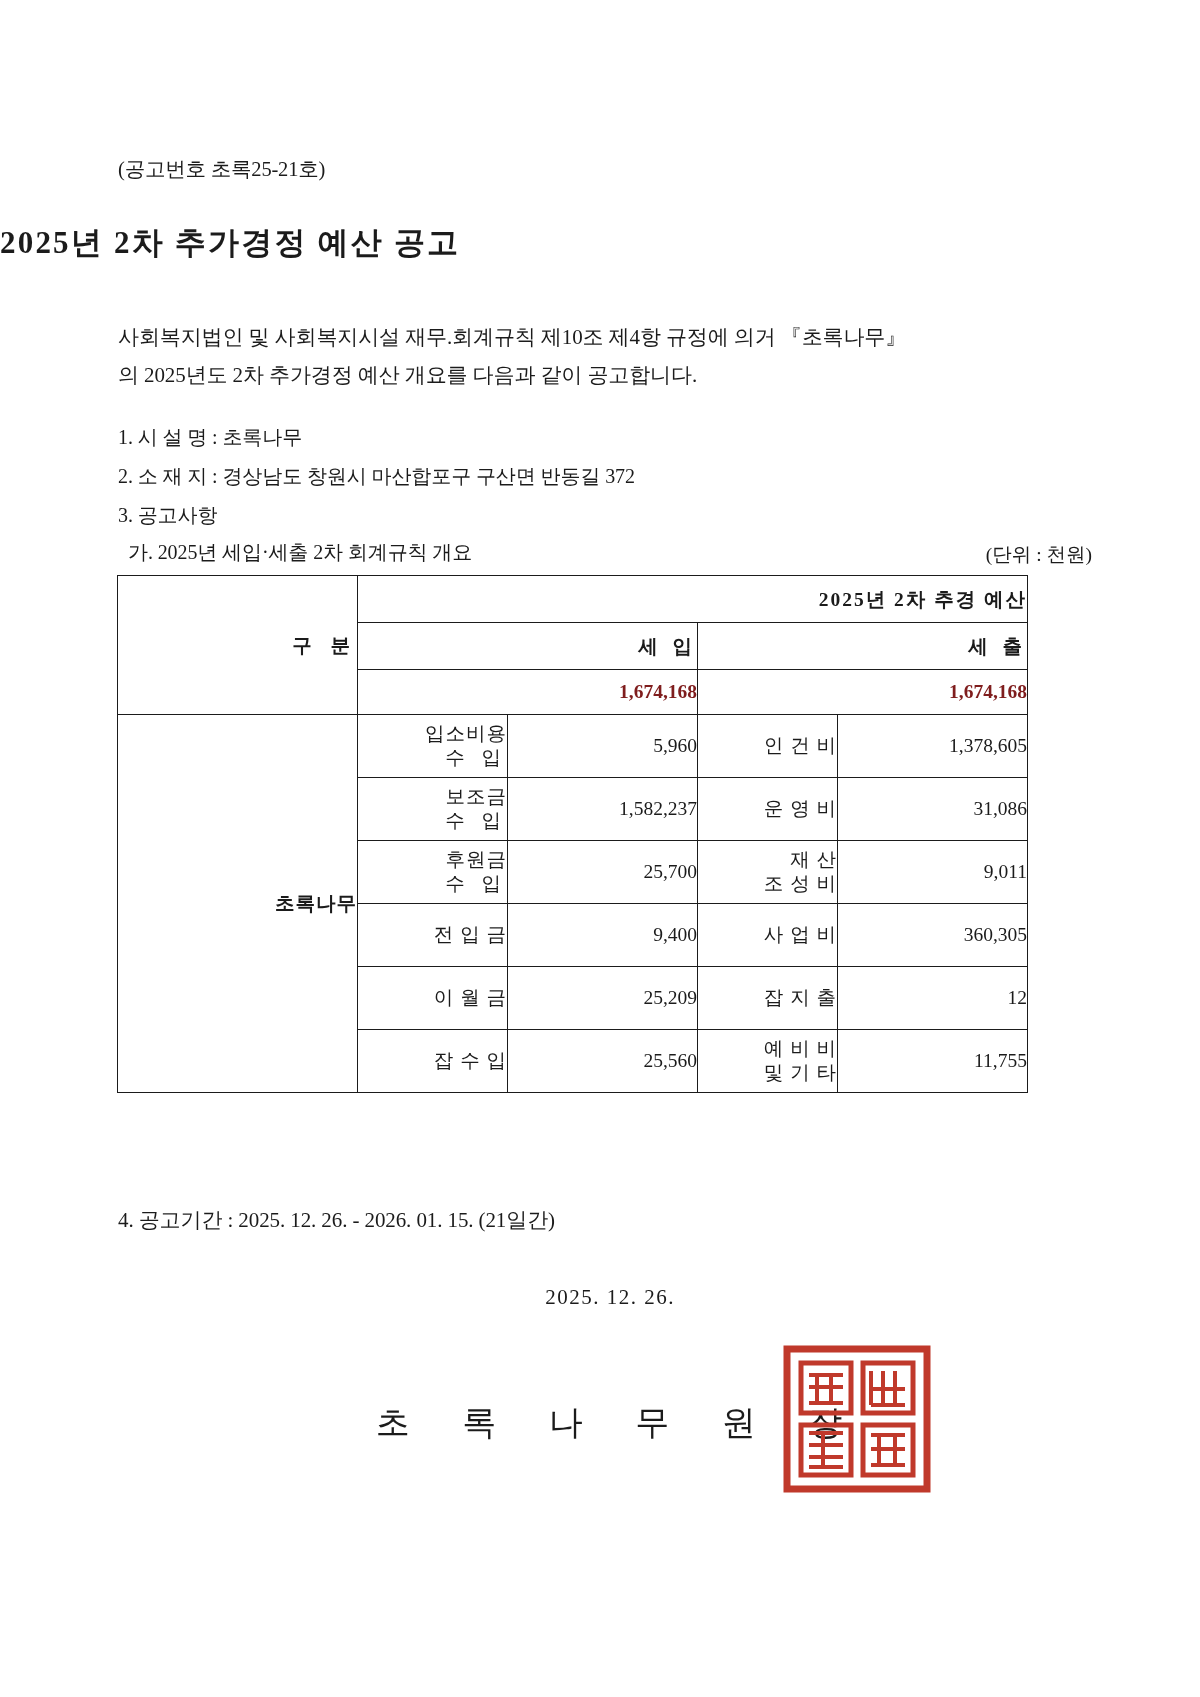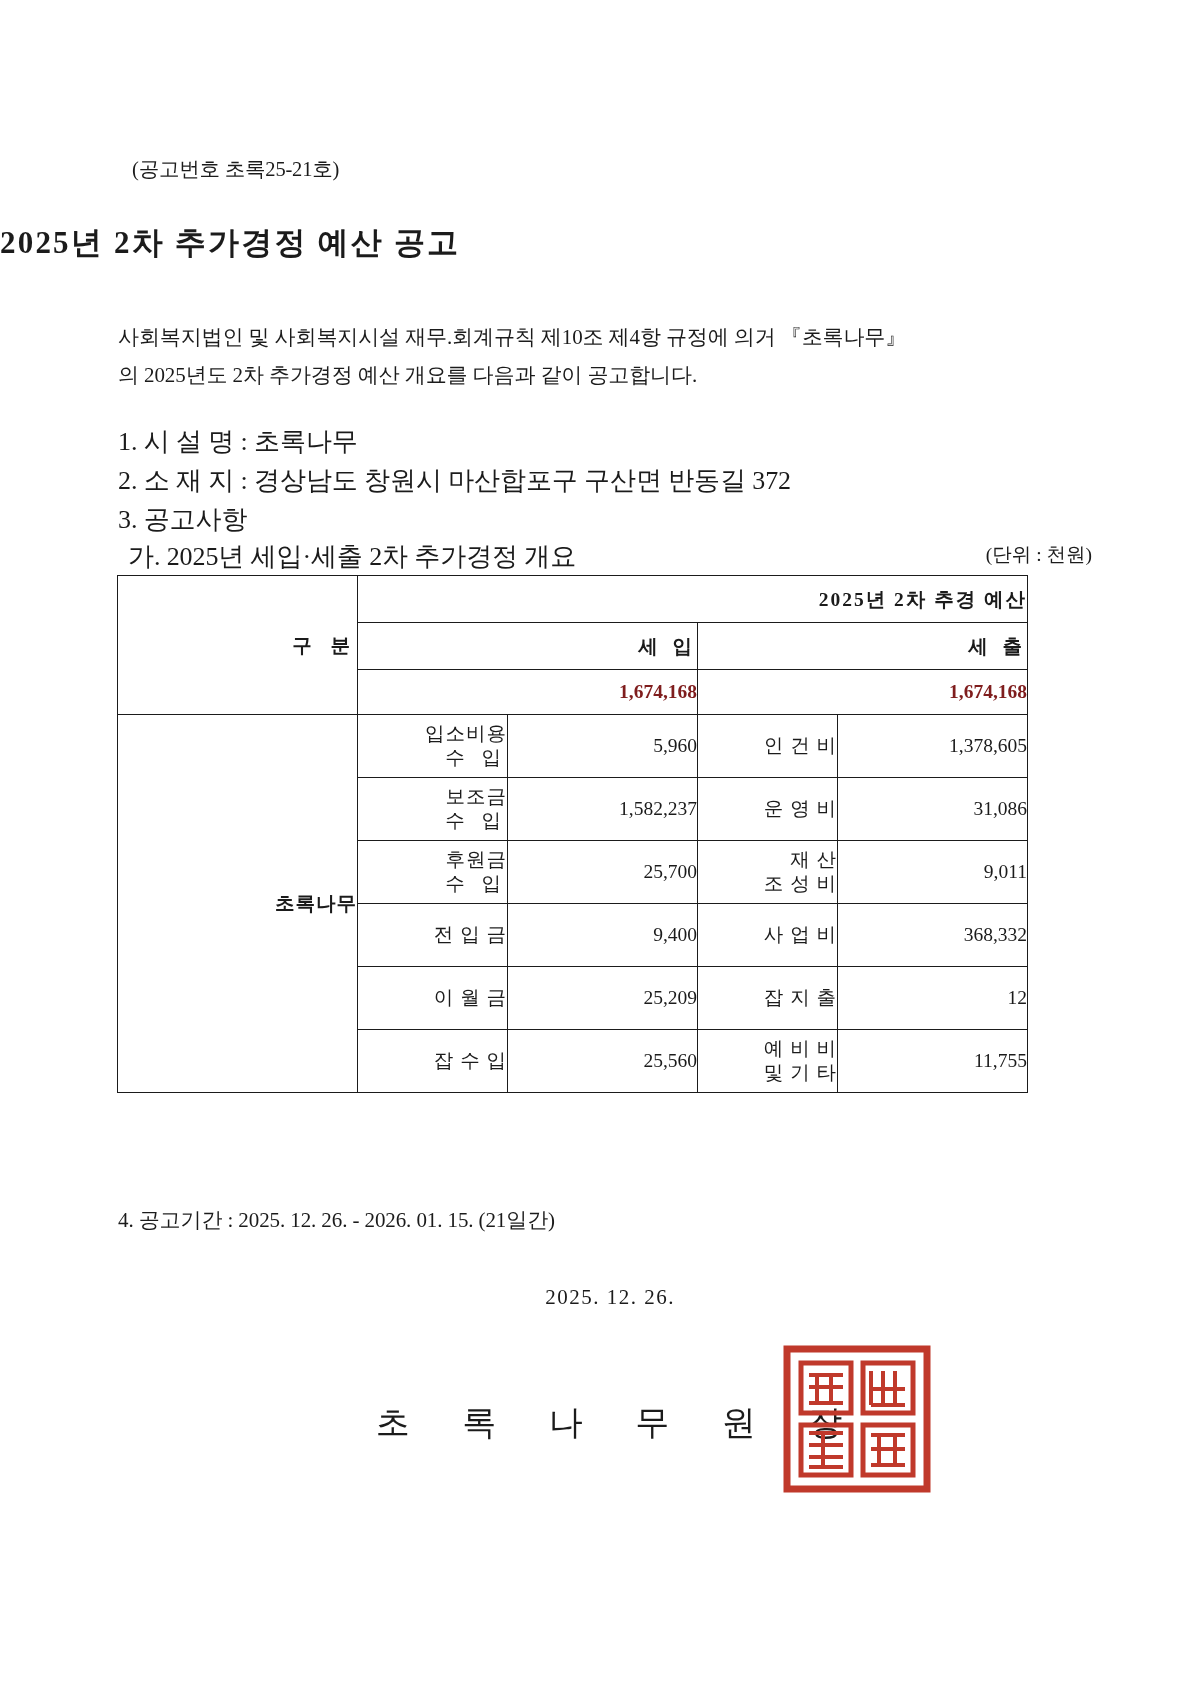--- a/index.html
+++ b/index.html
@@ -16,21 +16,21 @@
     overflow: hidden;
   }
   .page {
     position: absolute;
     left: 0; top: 0;
     width: 1200px;
     height: 1697px;
   }
   .doc-number {
     position: absolute;
-    left: 132px;
+    left: 118px;
     top: 155px;
     font-size: 20.5px;
     letter-spacing: -0.2px;
   }
   .doc-title {
     position: absolute;
     left: 0;
     top: 222px;
     width: 1136px;
     text-align: left;
@@ -47,21 +47,21 @@
     line-height: 38px;
     text-align: justify;
     letter-spacing: -0.1px;
   }
   .intro .l2 {
     display: block;
   }
   .list-line {
     position: absolute;
     left: 118px;
-    font-size: 26px;
+    font-size: 20px;
     letter-spacing: -0.1px;
   }
   .l-1 { top: 424px; }
   .l-2 { top: 463px; }
   .l-3 { top: 502px; }
   .l-4 { top: 539px; left: 128px; }
   .unit-note {
     position: absolute;
     right: 108px;
     top: 541px;
@@ -178,21 +178,21 @@
   <div class="doc-title">2025년 2차 추가경정 예산 공고</div>
 
   <div class="intro">
     <span>사회복지법인 및 사회복지시설 재무.회계규칙 제10조 제4항 규정에 의거 『초록나무』</span>
     <span class="l2">의 2025년도 2차 추가경정 예산 개요를 다음과 같이 공고합니다.</span>
   </div>
 
   <div class="list-line l-1">1. 시 설 명 : 초록나무</div>
   <div class="list-line l-2">2. 소 재 지 : 경상남도 창원시 마산합포구 구산면 반동길 372</div>
   <div class="list-line l-3">3. 공고사항</div>
-  <div class="list-line l-4">가. 2025년 세입·세출 2차 추가경정 개요</div>
+  <div class="list-line l-4">가. 2025년 세입·세출 2차 회계규칙 개요</div>
 
   <div class="unit-note">(단위 : 천원)</div>
 
   <div class="tbl-wrap">
     <table class="budget">
       <colgroup>
         <col style="width:240px">
         <col style="width:150px">
         <col style="width:190px">
         <col style="width:140px">
@@ -251,21 +251,21 @@
         </tr>
 
         <tr>
           <td class="label-cell">
             <div>전 입 금</div>
           </td>
           <td class="num-cell">9,400</td>
           <td class="label-cell">
             <div>사 업 비</div>
           </td>
-          <td class="num-cell">368,332</td>
+          <td class="num-cell">360,305</td>
         </tr>
 
         <tr>
           <td class="label-cell">
             <div>이 월 금</div>
           </td>
           <td class="num-cell">25,209</td>
           <td class="label-cell">
             <div>잡 지 출</div>
           </td>

